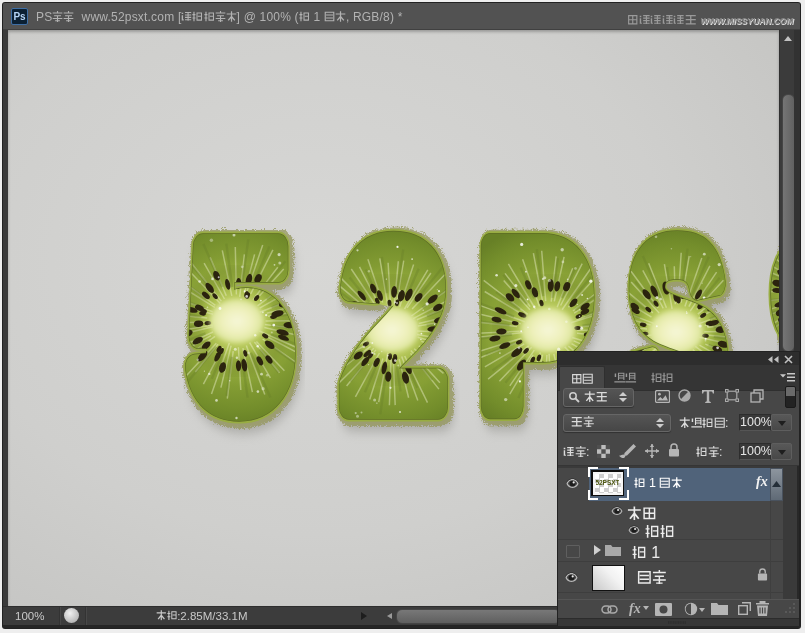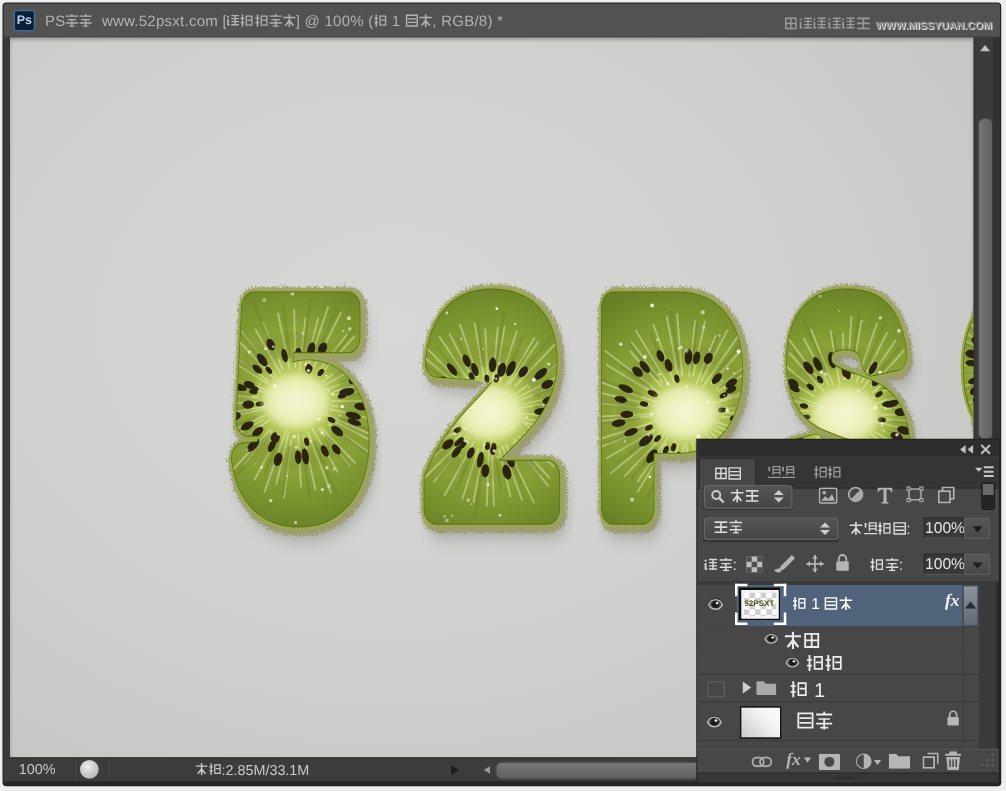--- a/index.html
+++ b/index.html
@@ -20,21 +20,21 @@
 #status .pct{position:absolute;left:12px;top:3px;}
 #status .docinfo{position:absolute;left:153px;top:3px;}
 #status .div1{position:absolute;left:56px;top:0;width:1px;height:19px;background:#333;border-right:1px solid #484848;}
 #status .div2{position:absolute;left:82px;top:0;width:1px;height:19px;background:#333;border-right:1px solid #484848;}
 #status .circ{position:absolute;left:61px;top:1px;width:15px;height:15px;border-radius:50%;background:radial-gradient(circle at 40% 35%,#efefef,#b9b9b9 70%,#9a9a9a);}
 #status .tri{position:absolute;left:358px;top:5px;width:0;height:0;border-top:4.5px solid transparent;border-bottom:4.5px solid transparent;border-left:6px solid #1d1d1d;}
 #status .tril{position:absolute;left:384px;top:6px;width:0;height:0;border-top:3.5px solid transparent;border-bottom:3.5px solid transparent;border-right:5px solid #9a9a9a;}
 #status .hthumb{position:absolute;left:393px;top:2px;width:163px;height:13px;border-radius:6px;background:linear-gradient(180deg,#787878,#5f5f5f);border:1px solid #454545;}
 #botborder{position:absolute;left:3px;top:625px;width:797px;height:3px;background:#262626;}
 
-#wm{position:absolute;left:627px;top:10px;white-space:nowrap;color:#8d8d8d;text-shadow:1px 1px 0 #dcdcdc;font-weight:bold;}
+#wm{position:absolute;left:627px;top:10px;white-space:nowrap;color:#8d8d8d;text-shadow:1px 1px 0 #dcdcdc;font-weight:bold;font-style:italic;}
 #wm .cn{font-size:12.5px;letter-spacing:0px;color:#9a9a9a;}
 #wm .url{font-size:8.5px;color:#878787;letter-spacing:0px;}
 
 #panel{position:absolute;left:558px;top:352px;width:241px;height:273px;background:#474747;box-shadow:0 0 0 1px #222;}
 #phead{position:absolute;left:0;top:0;width:241px;height:13px;background:#2d2d2d;color:#bdbdbd;}
 #ptabs{position:absolute;left:0;top:13px;width:241px;height:25px;background:#353535;border-bottom:1px solid #2f2f2f;}
 .tab{position:absolute;top:1px;height:24px;font-size:12.5px;line-height:24px;text-align:center;}
 #tab1{left:1px;width:44px;background:#474747;color:#dadada;border:1px solid #2f2f2f;border-bottom:none;border-radius:2px 2px 0 0;}
 #tab2{left:47px;width:40px;color:#989898;}
 #tab3{left:84px;width:40px;color:#989898;}

